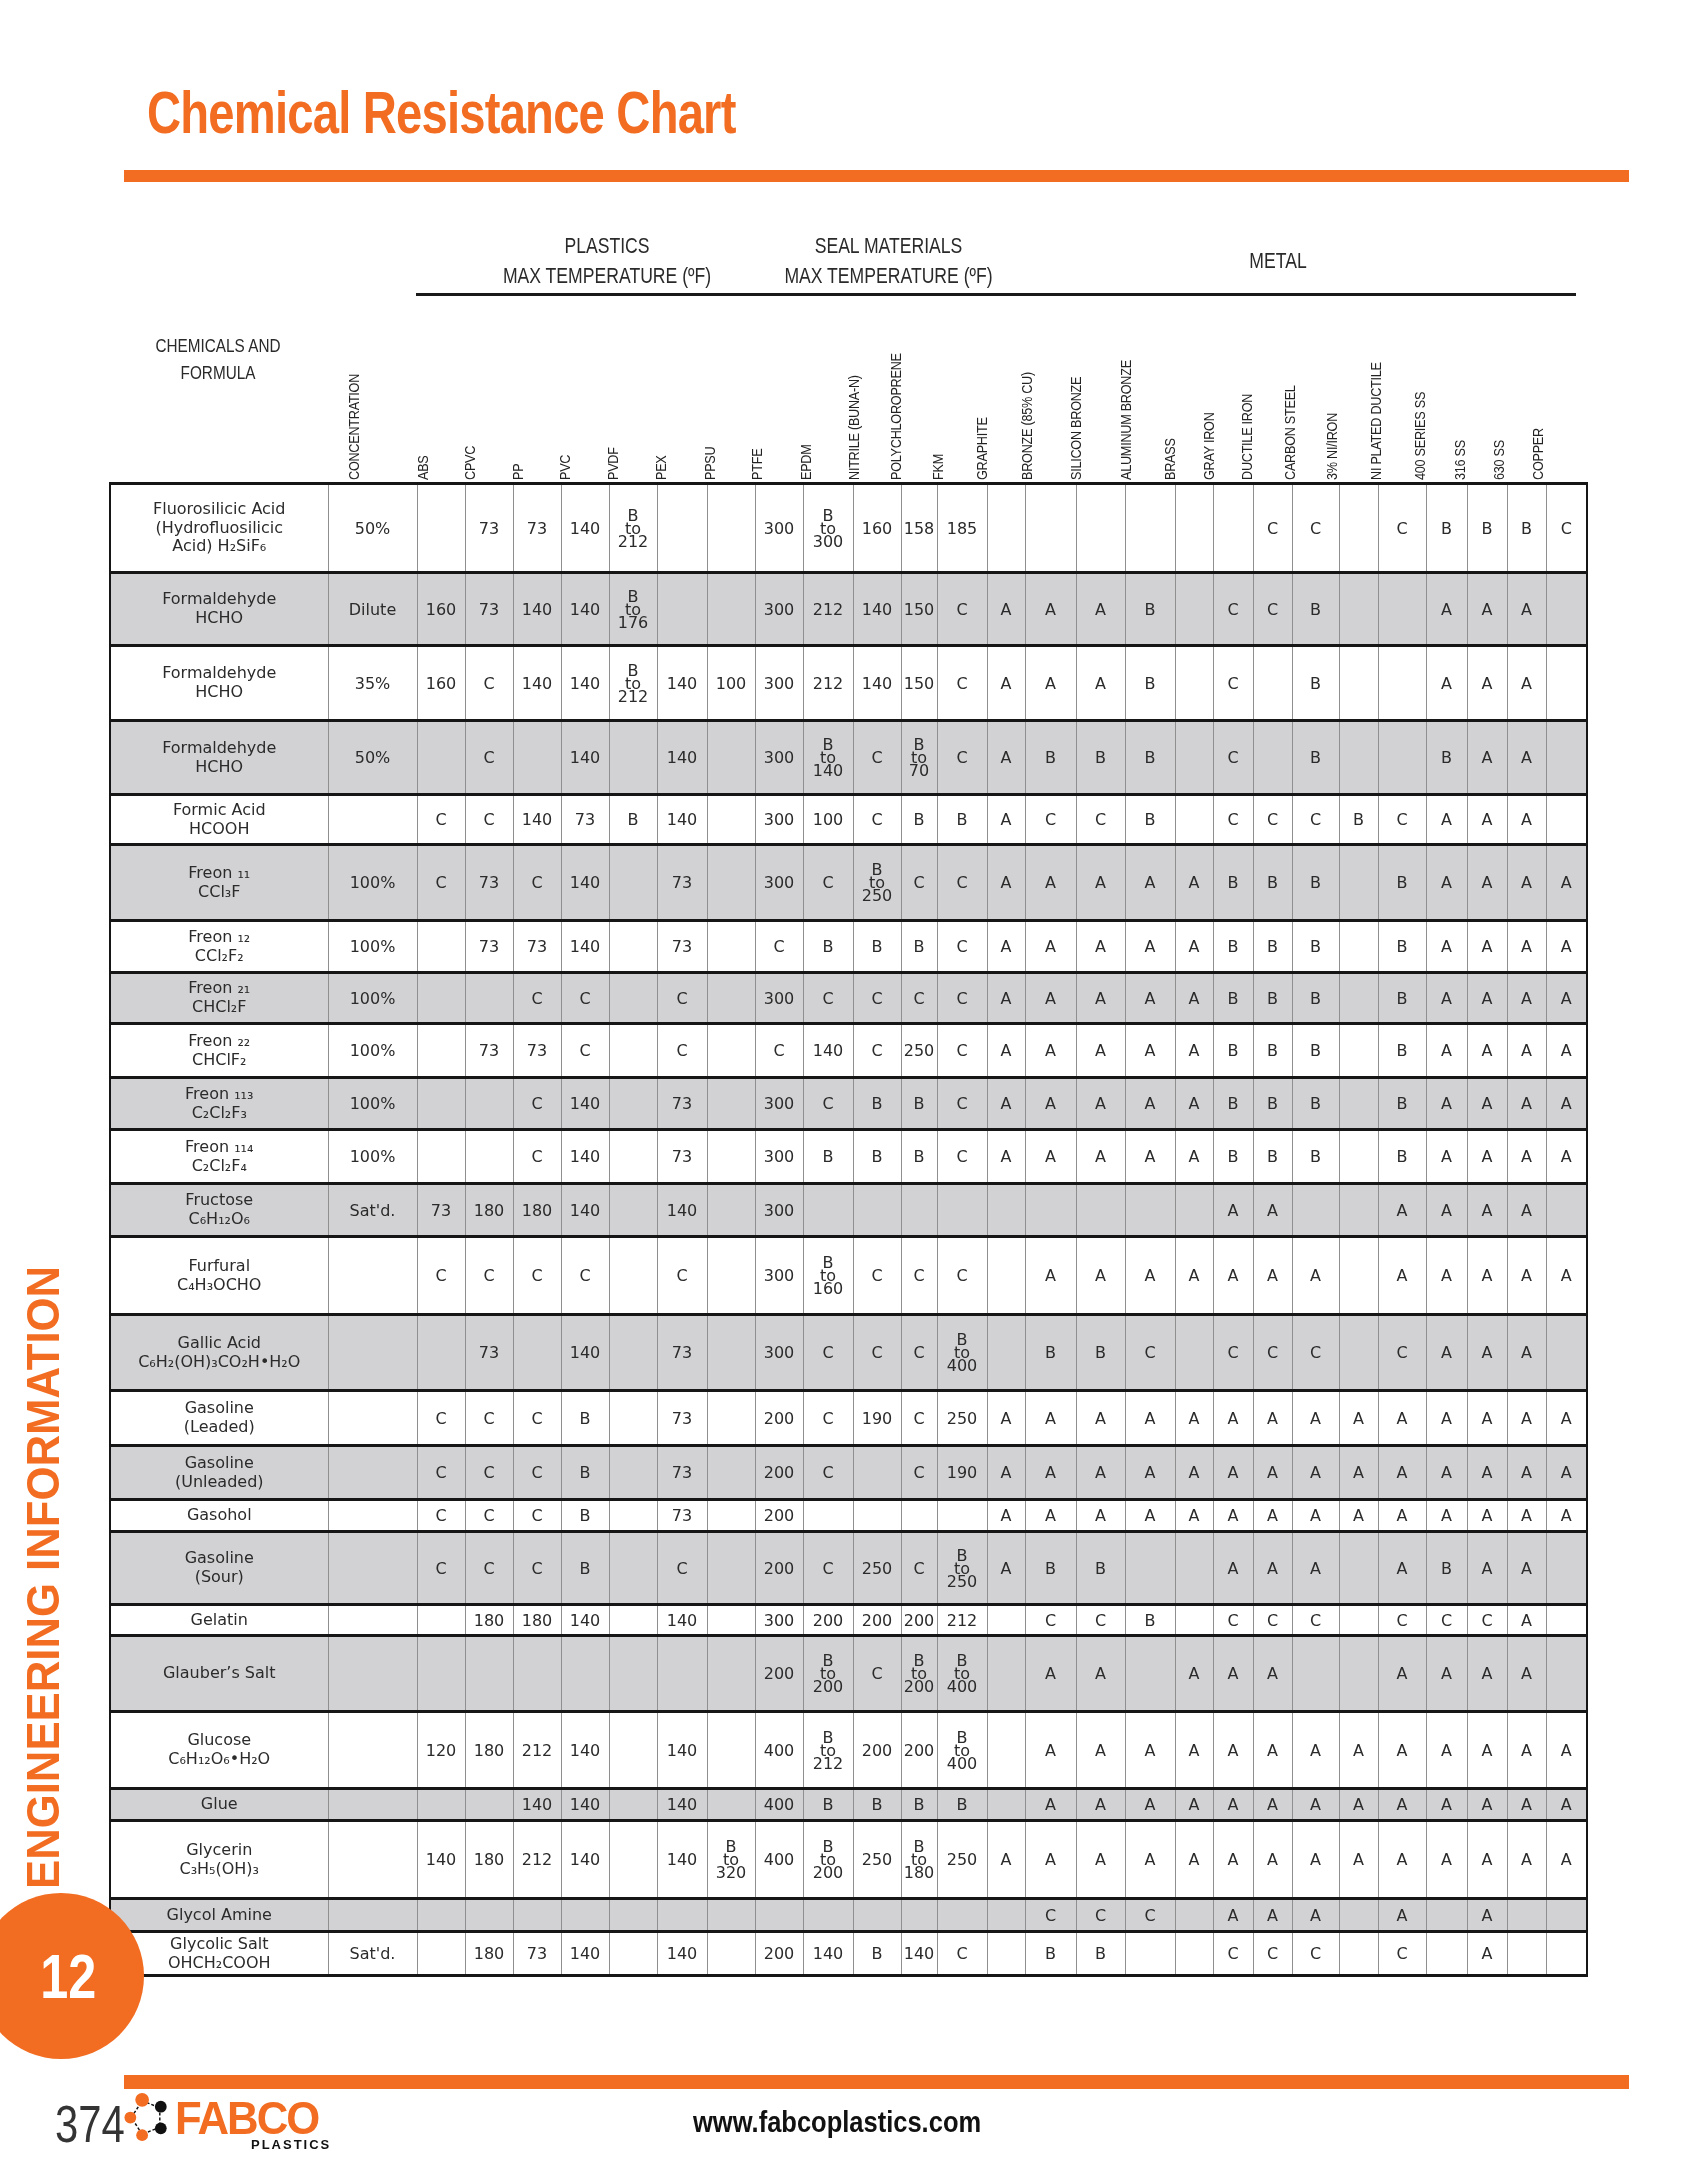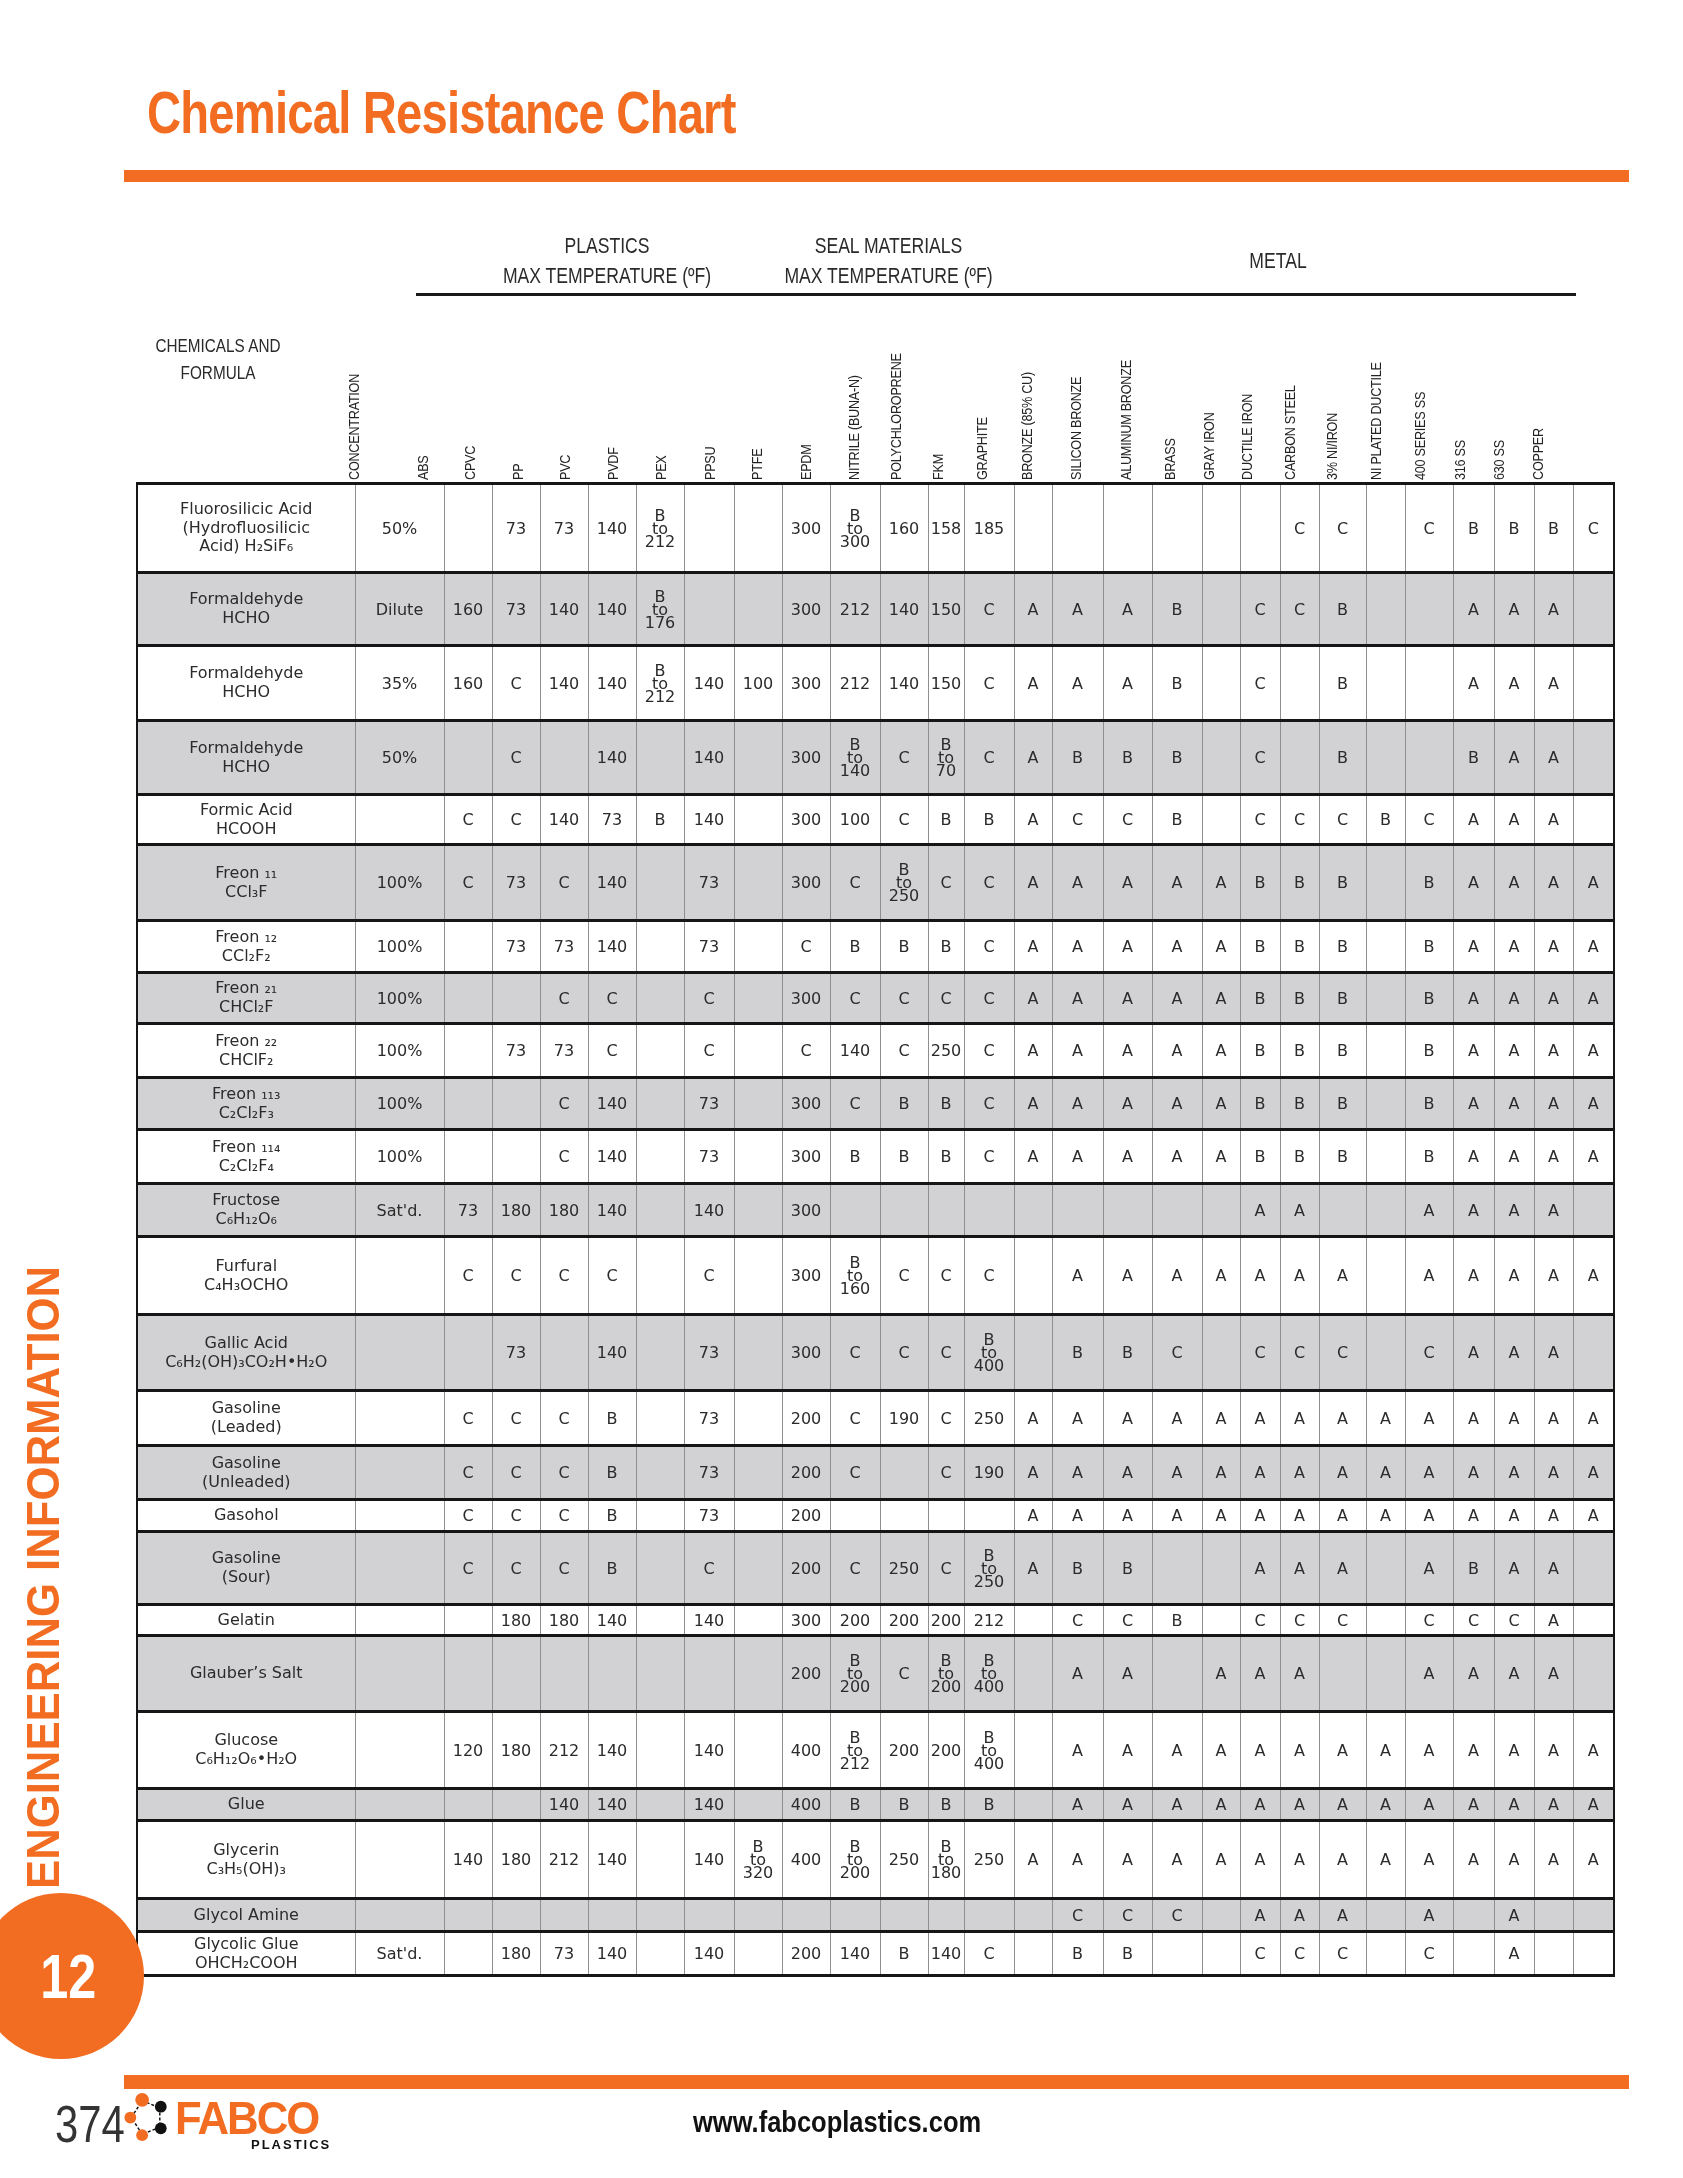--- a/index.html
+++ b/index.html
@@ -21,21 +21,21 @@
   .grp-underline{position:absolute;left:416px;top:293px;width:1160px;height:3px;background:#1a1a1a;}
   .collab{position:absolute;bottom:2px;white-space:nowrap;font-size:14.4px;color:#232323;
           letter-spacing:-0.3px;transform-origin:left bottom;transform:rotate(-90deg) scaleX(0.88);}
   
   table.chart{position:absolute;left:109px;top:482px;border-collapse:collapse;table-layout:fixed;
               width:1467px;}
   table.chart td{border-top:3px solid #161616;border-bottom:3px solid #161616;
                  border-left:1px solid #8f8f8f;border-right:1px solid #8f8f8f;
                  text-align:center;vertical-align:middle;font-size:16px;color:#2b2b2b;
                  padding:0;overflow:hidden;}
-  table.chart{border:2px solid #161616;margin-left:27px;}
+  table.chart{border:2px solid #161616;}
   tr.alt td{background:#d2d2d4;}
   td.namecell{white-space:pre-line;font-size:16.3px;line-height:1.18;border-right:2px solid #2a2a2a;}
   td.conccell{font-size:16.3px;border-right:2px solid #2a2a2a;}
   td.multi{white-space:pre-line;font-size:12.4px;line-height:13px;}
   
   .side-text{position:absolute;left:16px;top:1889px;transform-origin:left top;transform:rotate(-90deg);
              font-size:46px;font-weight:bold;color:#F26C21;white-space:nowrap;letter-spacing:0px;
              font-family:"Liberation Sans", sans-serif;transform:rotate(-90deg) scaleX(0.95);}
   .chapter-circle{position:absolute;left:-22px;top:1893px;width:166px;height:166px;border-radius:50%;
                   background:#F26C21;display:flex;align-items:center;justify-content:center;}
@@ -912,21 +912,21 @@
           <td>A</td>
           <td>A</td>
           <td></td>
           <td>A</td>
           <td></td>
           <td>A</td>
           <td></td>
           <td></td>
         </tr>
         <tr style="height: 44px;">
-          <td class="namecell">Glycolic Glue
+          <td class="namecell">Glycolic Salt
 OHCH₂COOH</td>
           <td class="conccell">Sat'd.</td>
           <td></td>
           <td>180</td>
           <td>73</td>
           <td>140</td>
           <td></td>
           <td>140</td>
           <td></td>
           <td>200</td>

